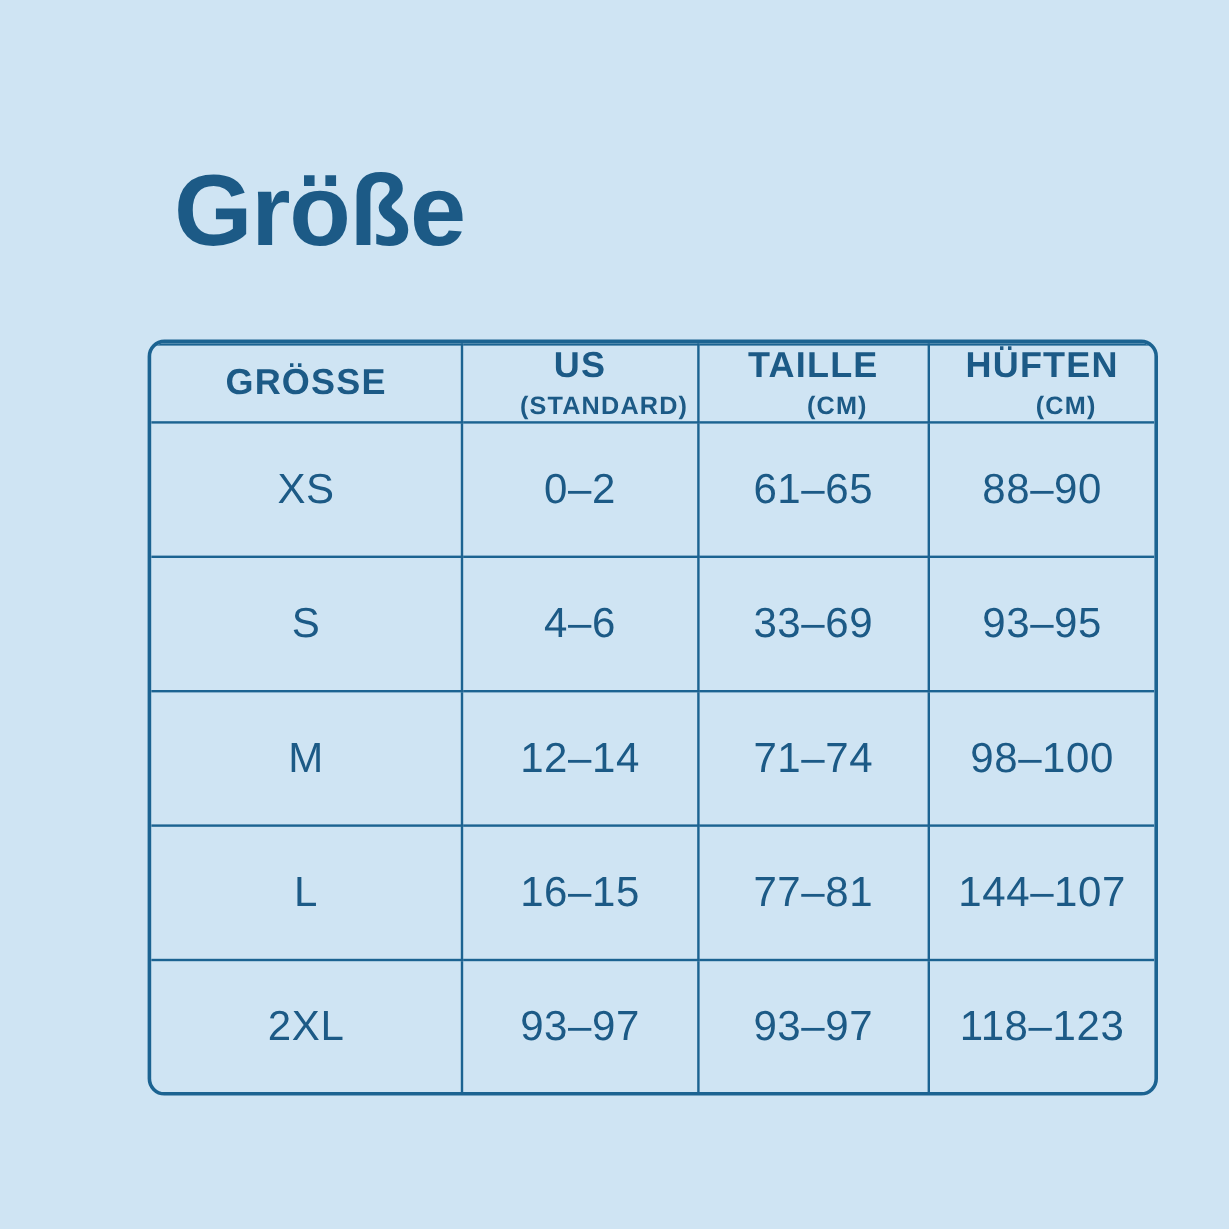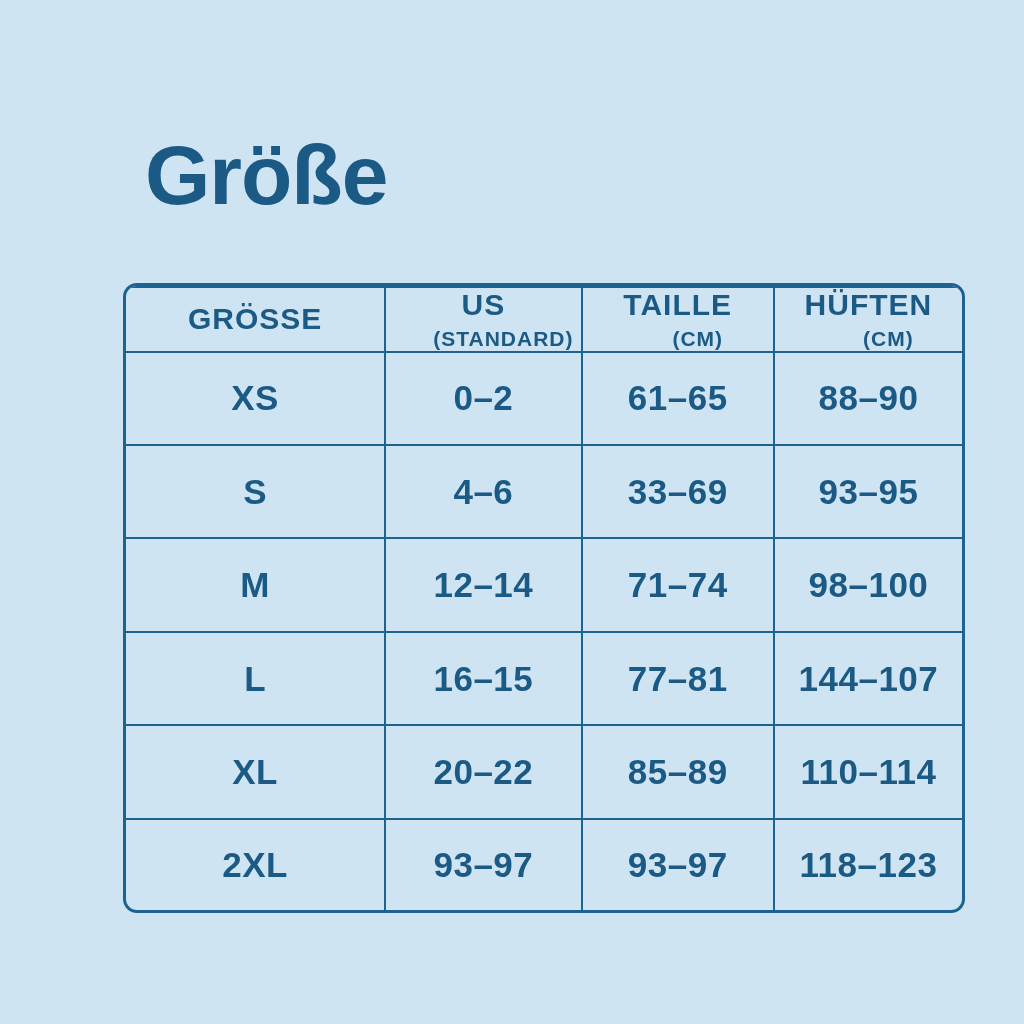--- a/index.html
+++ b/index.html
@@ -79,21 +79,21 @@
     font-weight: bold;
     margin-top: 4px;
     padding-left: 40px;
   }
   tbody tr:last-child td {
     border-bottom: none;
     text-align: center;
   }
   tbody td {
     font-size: 35px;
-    font-weight: bold;
+    font-weight: normal;
     letter-spacing: 0.5px;
   }
   col.c1 { width: 31%; }
   col.c2 { width: 23.5%; }
   col.c3 { width: 23%; }
   col.c4 { width: 22.5%; }
 </style>
 </head>
 <body>
 
@@ -147,26 +147,20 @@
           <td>71–74</td>
           <td>98–100</td>
         </tr>
         <tr>
           <td>L</td>
           <td>16–15</td>
           <td>77–81</td>
           <td>144–107</td>
         </tr>
         <tr>
-          <td>XL</td>
-          <td>20–22</td>
-          <td>85–89</td>
-          <td>110–114</td>
-        </tr>
-        <tr>
           <td>2XL</td>
           <td>93–97</td>
           <td>93–97</td>
           <td>118–123</td>
         </tr>
       </tbody>
     </table>
   </div>
 
 </div>

